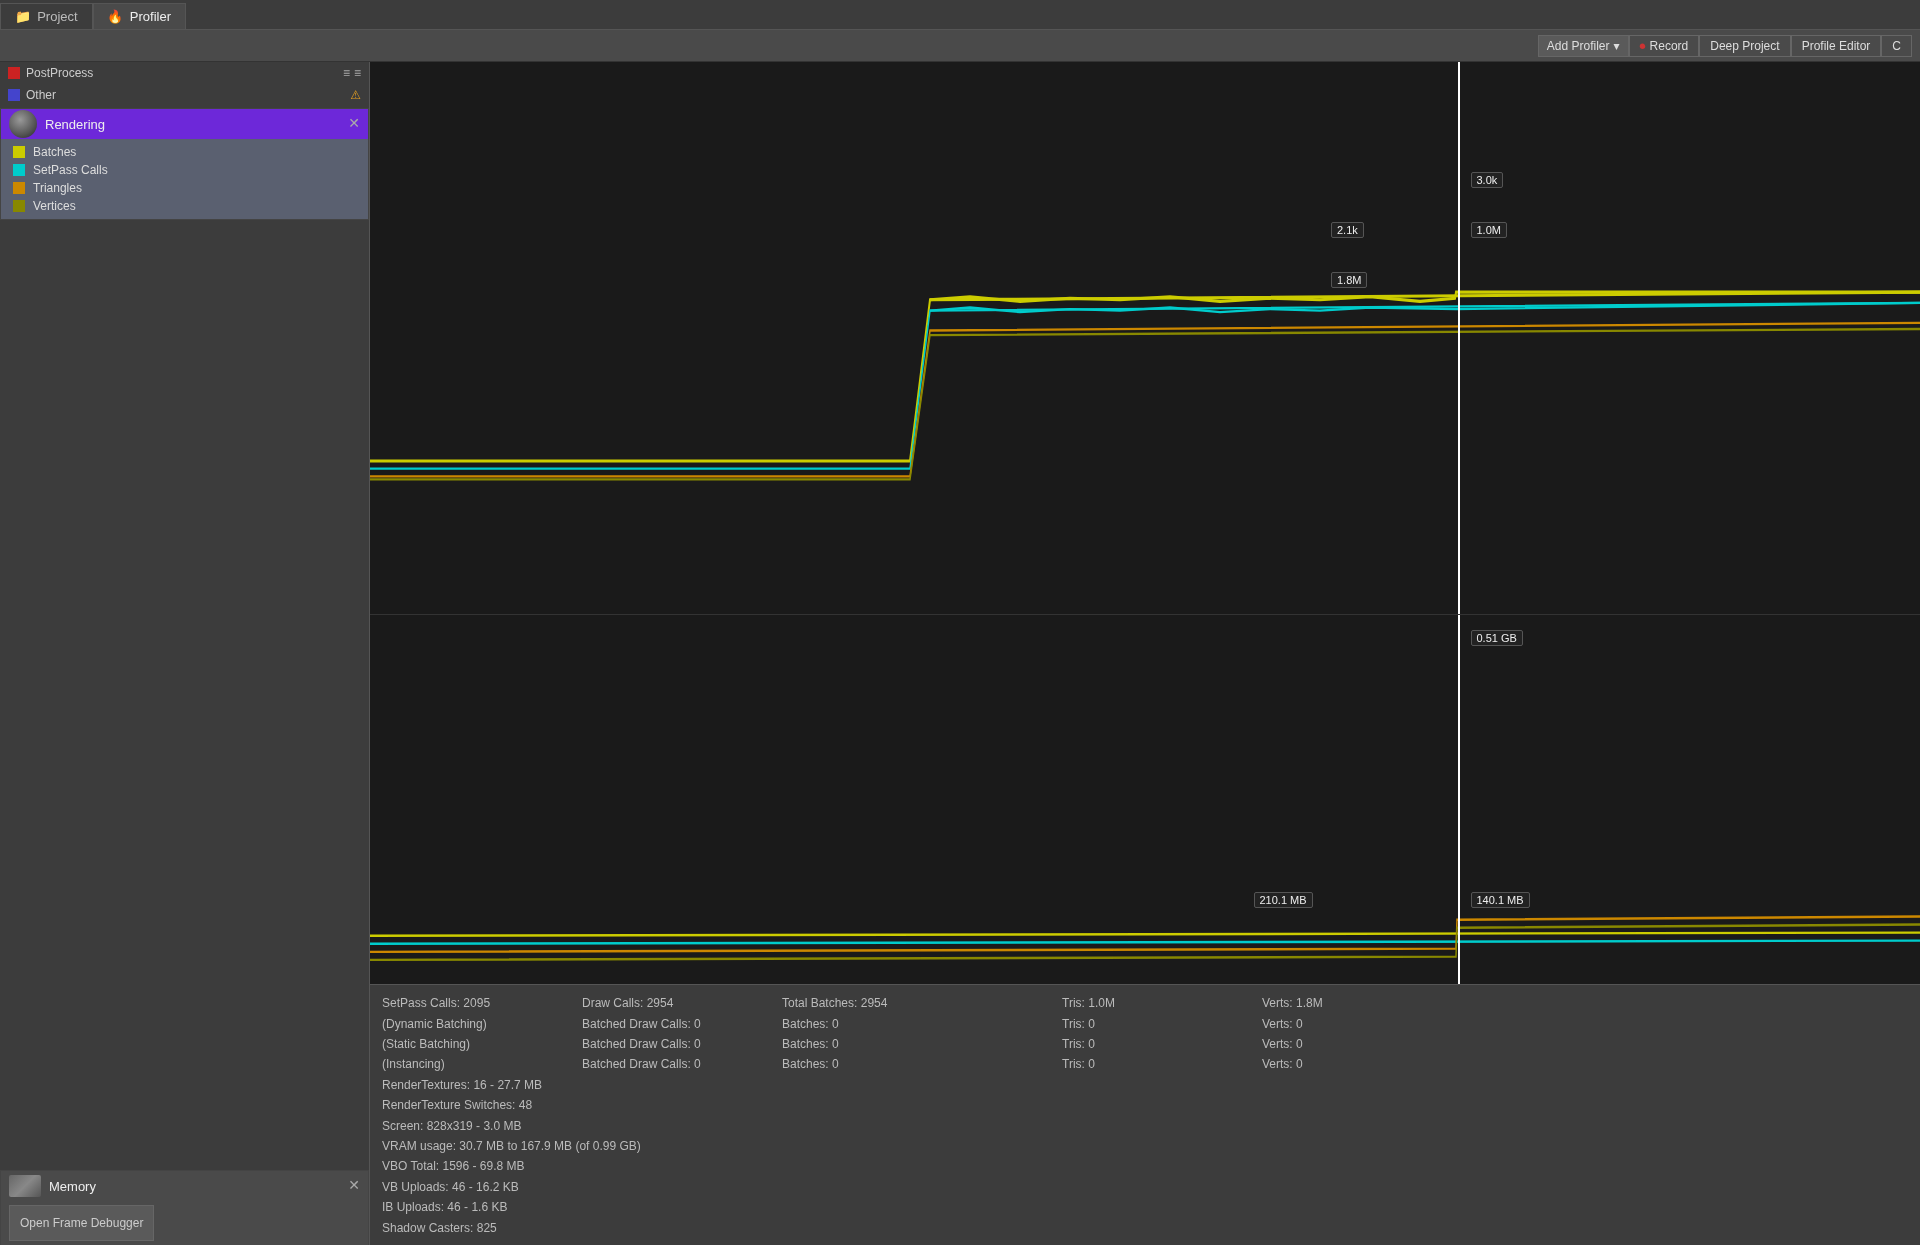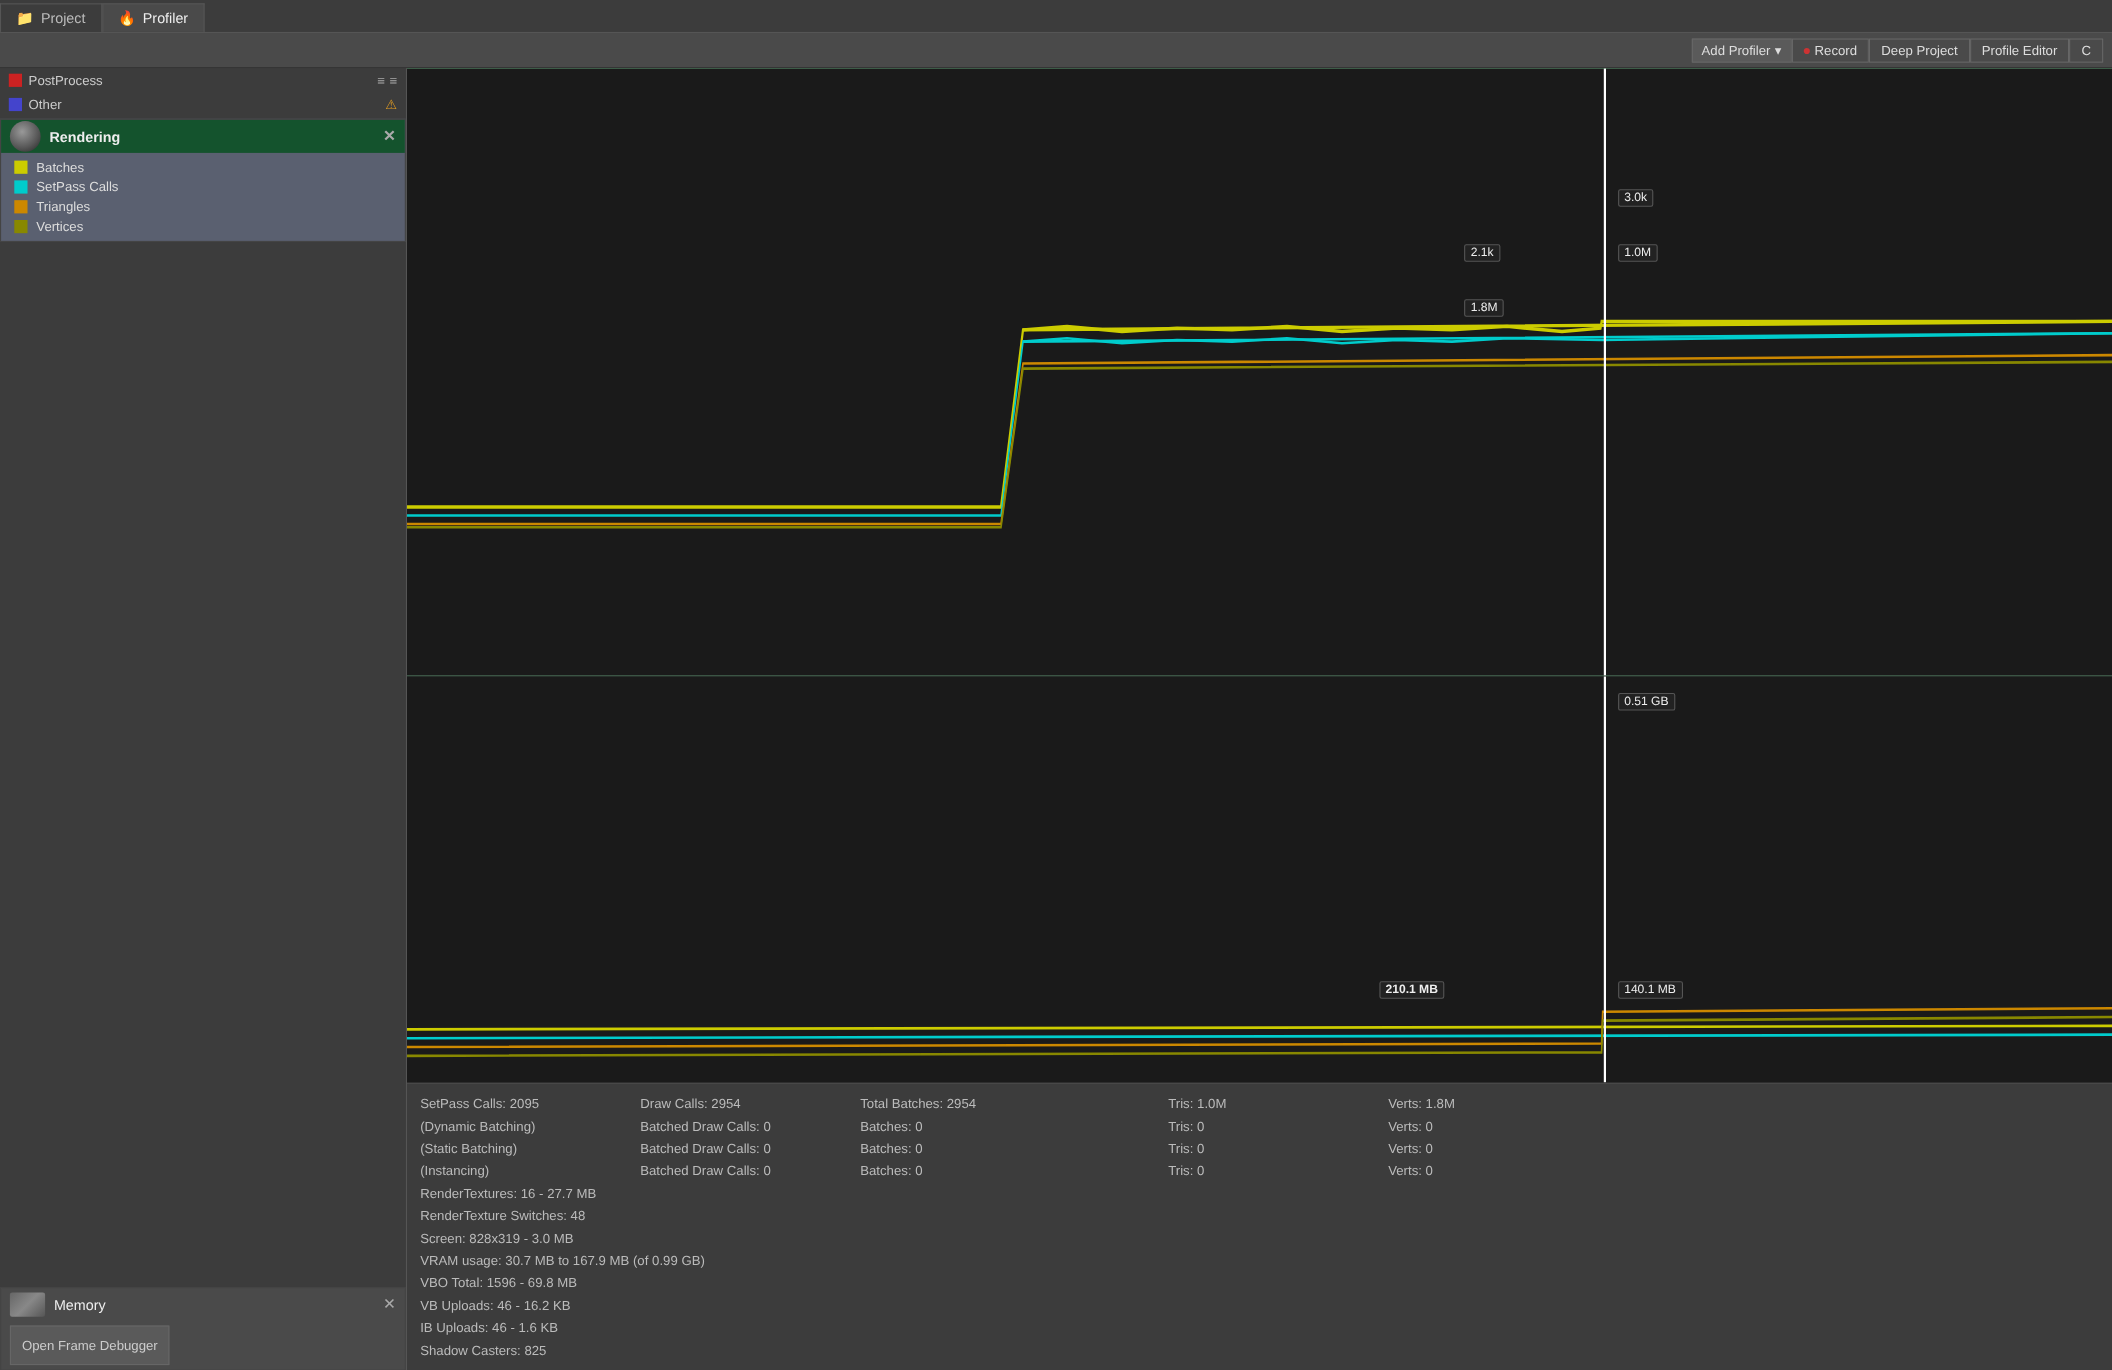--- a/index.html
+++ b/index.html
@@ -133,23 +133,23 @@
       border: 1px solid #444;
       position: relative;
       flex-shrink: 0;
     }
     .section-header {
       display: flex;
       align-items: center;
       padding: 4px 8px;
       gap: 8px;
       font-size: 13px;
-      font-weight: 700;
+      font-weight: 400;
       color: #eee;
-      background: #14532d;
+      background: #6d28d9;
       height: 30px;
     }
     .section-close {
       position: absolute;
       right: 8px;
       top: 6px;
       cursor: pointer;
       color: #aaa;
       font-size: 14px;
     }
@@ -411,21 +411,21 @@
           <polyline points="0,205 1550,203" fill="none" stroke="#00cccc" stroke-width="1.5"></polyline>
           <polyline points="0,210 1086,208 1087,190 1550,188" fill="none" stroke="#cc8800" stroke-width="1.5"></polyline>
           <polyline points="0,215 1086,213 1087,195 1550,193" fill="none" stroke="#888800" stroke-width="1.5"></polyline>
         </svg>
 
         
         <div class="cursor-line" style="left:70.2%;top:0;bottom:0;"></div>
 
         
         <div class="chart-label" style="left:71%;top:4%;">0.51 GB</div>
-        <div class="chart-label" style="left:57%;top:75%;font-weight:bold;">210.1 MB</div>
+        <div class="chart-label" style="left:57%;top:75%;">210.1 MB</div>
         <div class="chart-label" style="left:71%;top:75%;">140.1 MB</div>
       </div>
     </div>
 
     <div class="stats-panel">
       <div class="stats-row">
         <span class="stats-col">SetPass Calls: 2095</span>
         <span class="stats-col">Draw Calls: 2954</span>
         <span class="stats-col-wide">Total Batches: 2954</span>
         <span class="stats-col">Tris: 1.0M</span>

